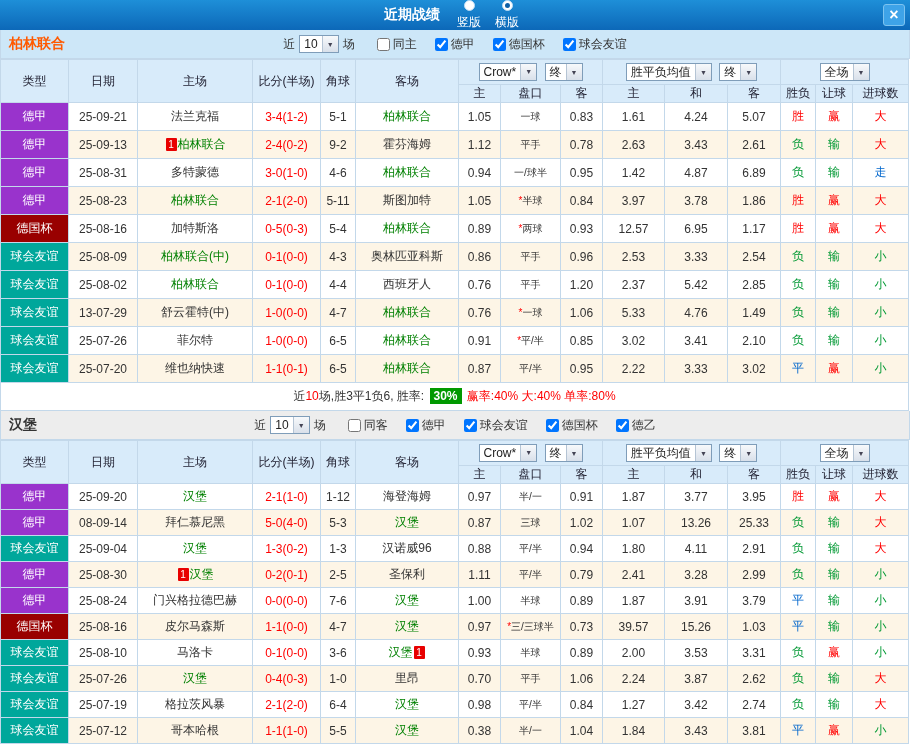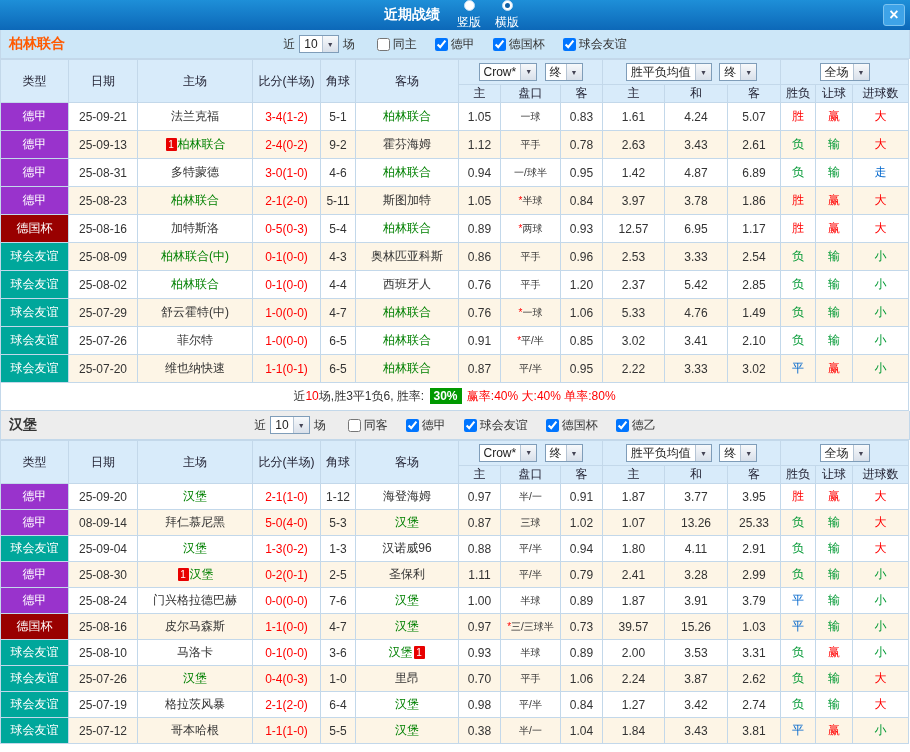--- a/index.html
+++ b/index.html
@@ -280,21 +280,21 @@
         <td class="num">1.20</td>
         <td class="num">2.37</td>
         <td class="num">5.42</td>
         <td class="num">2.85</td>
         <td class="res" style="color: rgb(0, 153, 51);">负</td>
         <td class="res" style="color: rgb(0, 153, 51);">输</td>
         <td class="res" style="color: rgb(0, 153, 51);">小</td>
       </tr>
       <tr class="alt">
         <td class="type" style="background: rgb(0, 167, 155);">球会友谊</td>
-        <td class="date">25-07-29</td>
+        <td class="date">13-07-29</td>
         <td class="team"><span class="opp">舒云霍特(中)</span></td>
         <td class="score">1-0(0-0)</td>
         <td class="corner">4-7</td>
         <td class="team"><span class="subject">柏林联合</span></td>
         <td class="num">0.76</td>
         <td class="hcap"><span class="star">*</span>一球</td>
         <td class="num">1.06</td>
         <td class="num">5.33</td>
         <td class="num">4.76</td>
         <td class="num">1.49</td>

